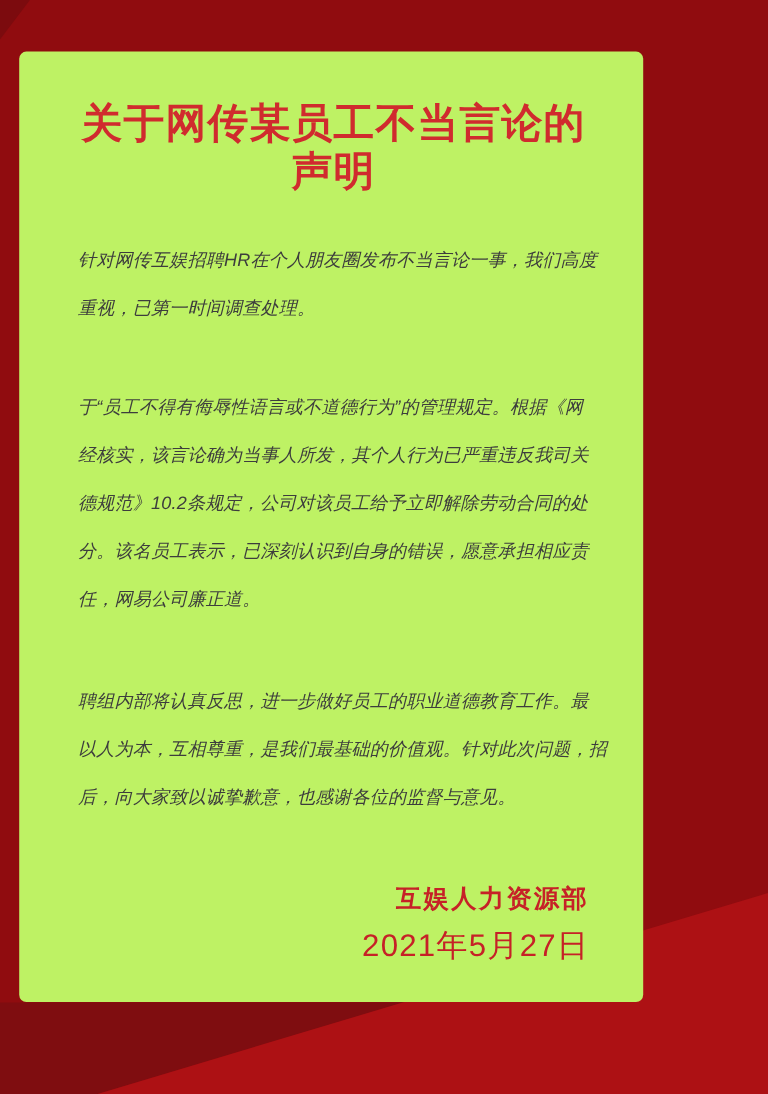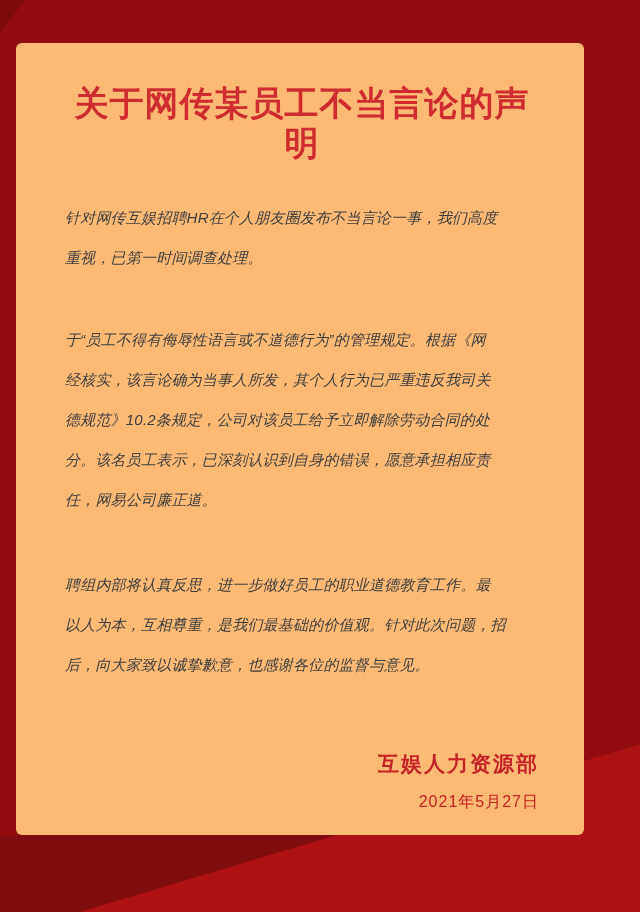--- a/index.html
+++ b/index.html
@@ -21,22 +21,22 @@
     clip-path: polygon(0 91.6%, 52.6% 91.6%, 12.5% 100%, 0 100%);
   }
   .shape-shadow-corner {
     background: #7C0B0E;
     clip-path: polygon(0 0, 3.9% 0, 0 3.6%);
   }
   
   .panel {
     position: absolute;
     left: 16px; top: 43px;
-    width: 568px; height: 792px;
-    background: #fdba74;
+    width: 520px; height: 792px;
+    background: #bef264;
     border-radius: 6px;
     padding: 41px 45px 0 49px;
     z-index: 2;
   }
   .title {
     text-align: center;
     font-family: "Liberation Serif", "DejaVu Serif", serif;
     font-weight: bold;
     font-size: 34px;
     line-height: 40px;
@@ -49,30 +49,30 @@
   .line {
     font-size: 15px;
     line-height: 40px;
     height: 40px;
     color: #3D3D3D;
     letter-spacing: 0.2px;
     white-space: nowrap;
     text-align: justify;
     font-style: italic;
   }
-  .sign-block { margin-top: 59px; text-align: right; }
+  .sign-block { margin-top: 45px; text-align: right; }
   .signature {
     font-size: 21px;
     line-height: 40px;
     font-weight: bold;
     color: #C62127;
     letter-spacing: 2px;
   }
   .date {
-    font-size: 16px;
+    font-size: 26px;
     line-height: 36px;
     color: #C62127;
     letter-spacing: 1px;
   }
 </style>
 </head>
 <body>
 
 <div class="shape shape-shadow-corner"></div>
 <div class="shape shape-shadow-bottom"></div>

